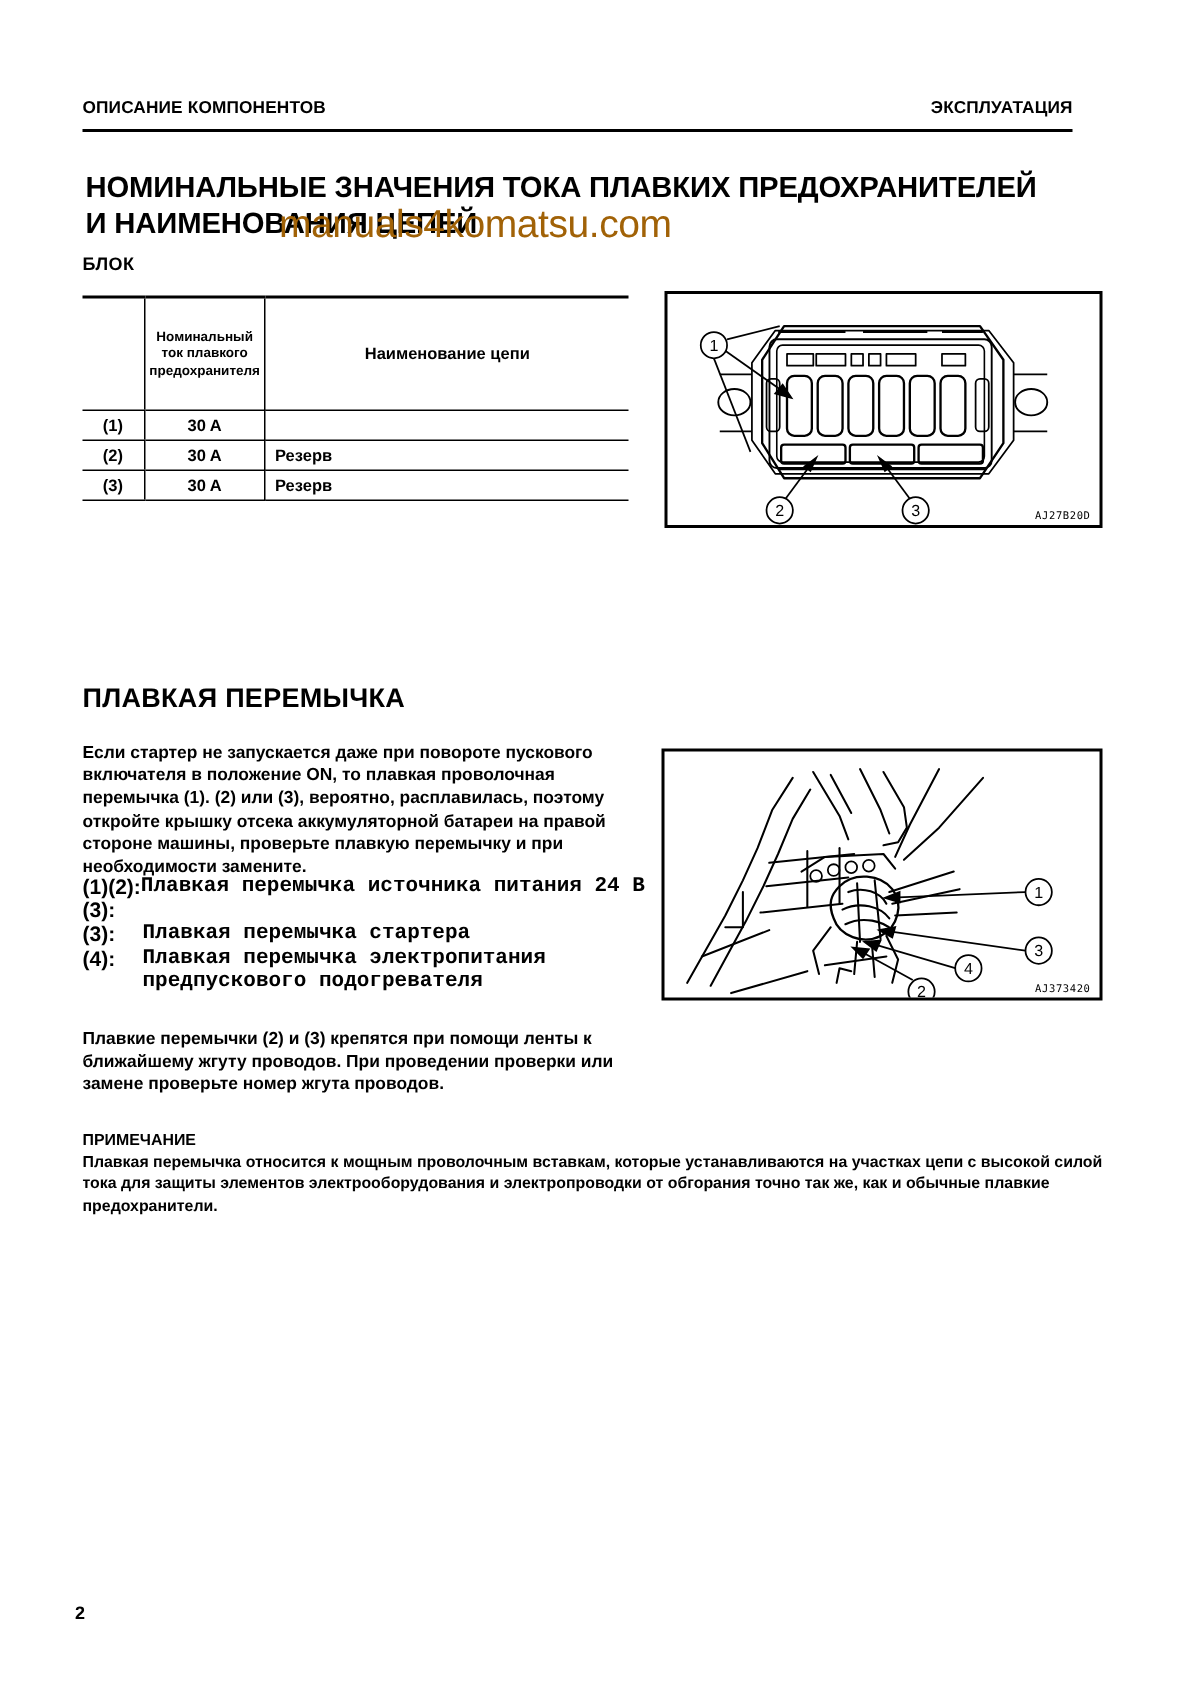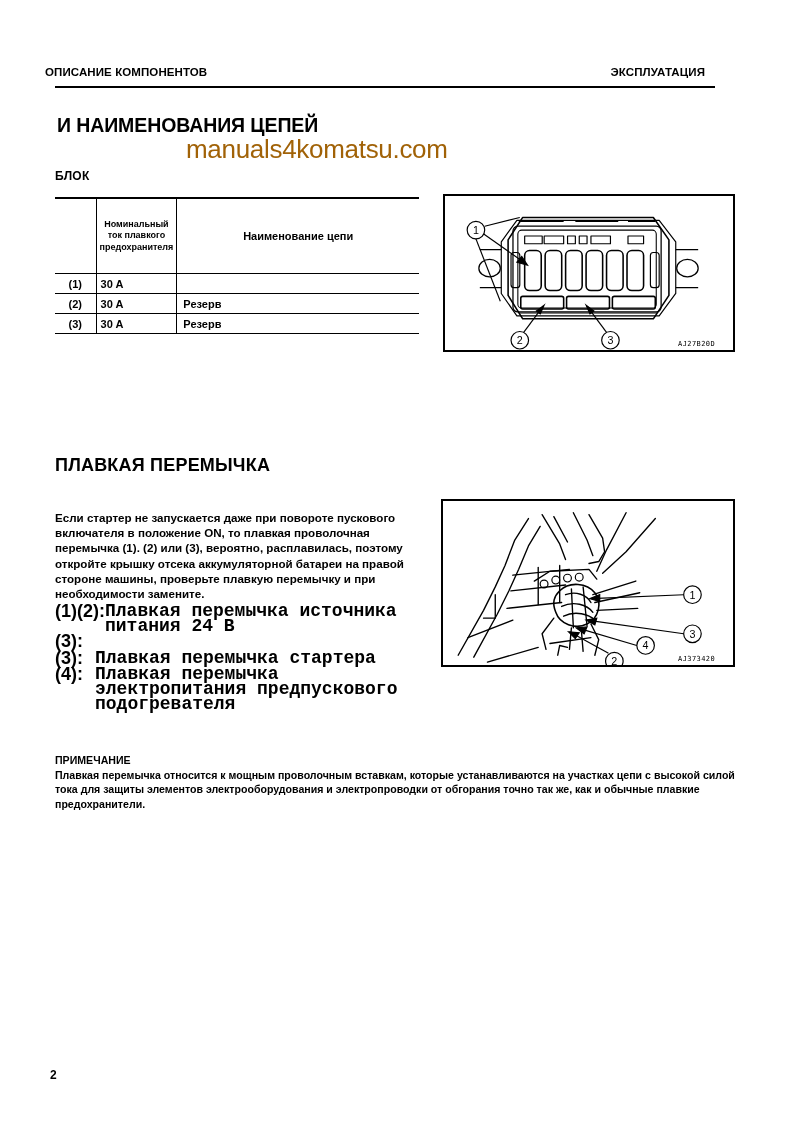--- a/index.html
+++ b/index.html
@@ -20,21 +20,21 @@
     position: absolute;
     left: 0; top: 0;
     width: 793px;
     height: 1122px;
     background: #ffffff;
   }
 
   
   .runhead {
     position: absolute;
-    left: 45px;
+    left: 55px;
     top: 66px;
     width: 660px;
     display: flex;
     justify-content: space-between;
     align-items: flex-end;
     font-size: 11.5px;
     font-weight: bold;
     letter-spacing: 0.1px;
     gap: 36px;
   }
@@ -116,20 +116,21 @@
     border-bottom: 1.2px solid #000;
     height: 19px;
     font-size: 11px;
     font-weight: bold;
     padding: 0 4px;
   }
   .fuse-table tbody td.idx {
     text-align: center;
   }
   .fuse-table tbody td.amp {
+    text-align: center;
     border-left: 1.2px solid #000;
     border-right: 1.2px solid #000;
     margin-top: 17px;
   }
   .fuse-table tbody td.name {
     text-align: left;
     padding-left: 6px;
   }
 
   
@@ -147,21 +148,21 @@
   }
   #fig-fusible-link {
     left: 441px;
     top: 499px;
     width: 294px;
     height: 168px;
   }
   .fig-svg { display: block; width: 100%; height: 100%; }
   .figcode {
     position: absolute;
-    right: 18px;
+    right: 6px;
     bottom: 2px;
     font-size: 7px;
     font-family: "DejaVu Sans Mono", monospace;
     letter-spacing: 0.4px;
     color: #000;
   }
 
   
   .sec-heading {
     position: absolute;
@@ -174,29 +175,29 @@
 
   
   .body-col {
     position: absolute;
     left: 55px;
     width: 368px;
     font-size: 11.6px;
     line-height: 15.2px;
     font-weight: bold;
   }
-  #para-intro { top: 494px; margin-top: 16px; }
+  #para-intro { top: 494px; }
   #para-tape  { top: 685px; }
 
   .numlist {
     position: absolute;
     left: 55px;
-    top: 604px;
+    top: 584px;
     width: 375px;
-    font-size: 18px;
+    font-size: 14px;
     line-height: 15.2px;
     font-weight: bold;
   }
   .numlist .li {
     display: flex;
     margin-bottom: 1px;
   }
   .numlist .li .lbl {
     flex: 0 0 auto;
     white-space: pre;
@@ -237,20 +238,21 @@
 
 <div class="page">
 
   <div class="runhead">
     <span>ОПИСАНИЕ КОМПОНЕНТОВ</span>
     <span>ЭКСПЛУАТАЦИЯ</span>
   </div>
   <div class="runhead-rule"></div>
 
   <div class="maintitle">
+    <div>НОМИНАЛЬНЫЕ ЗНАЧЕНИЯ ТОКА ПЛАВКИХ ПРЕДОХРАНИТЕЛЕЙ</div>
     <div>И НАИМЕНОВАНИЯ ЦЕПЕЙ</div>
   </div>
 
   <div class="watermark">manuals4komatsu.com</div>
 
   <div class="blok-label">БЛОК</div>
 
   <table class="fuse-table">
     <colgroup>
       <col class="c1">
@@ -368,20 +370,21 @@
     <div class="li">
       <span class="lbl" style="flex-basis:40px">(3):</span>
       <span class="txt">Плавкая перемычка стартера</span>
     </div>
     <div class="li">
       <span class="lbl" style="flex-basis:40px">(4):</span>
       <span class="txt">Плавкая перемычка электропитания предпускового подогревателя</span>
     </div>
   </div>
 
+  <div class="body-col" id="para-tape">Плавкие перемычки (2) и (3) крепятся при помощи ленты к ближайшему жгуту проводов. При проведении проверки или замене проверьте номер жгута проводов.</div>
 
   <div class="figbox" id="fig-fusible-link">
     <svg class="fig-svg" viewBox="0 0 294 168">
       <g fill="none" stroke="#000" stroke-width="1.4" stroke-linejoin="round" stroke-linecap="round">
 
         <path d="M14 158 L40 112 L52 88 L62 66 L72 40 L86 18"></path>
         <path d="M30 160 L54 116 L66 92 L76 70 L86 46 L98 26"></path>
         <path d="M40 120 L52 120 L52 96"></path>
         <path d="M24 140 L70 122"></path>
         <path d="M44 165 L96 150"></path>

